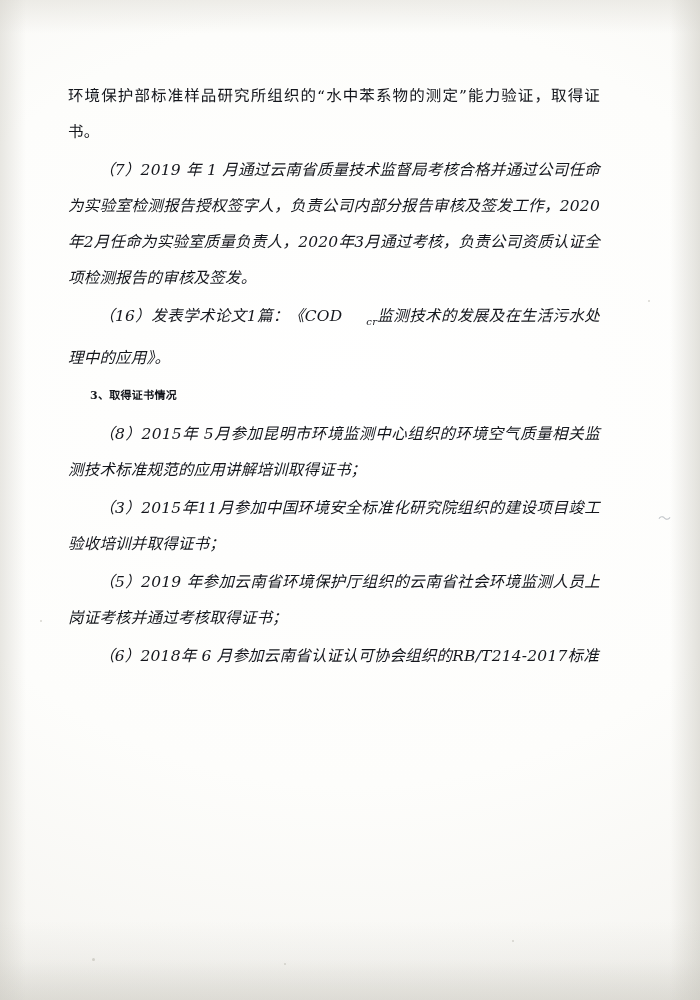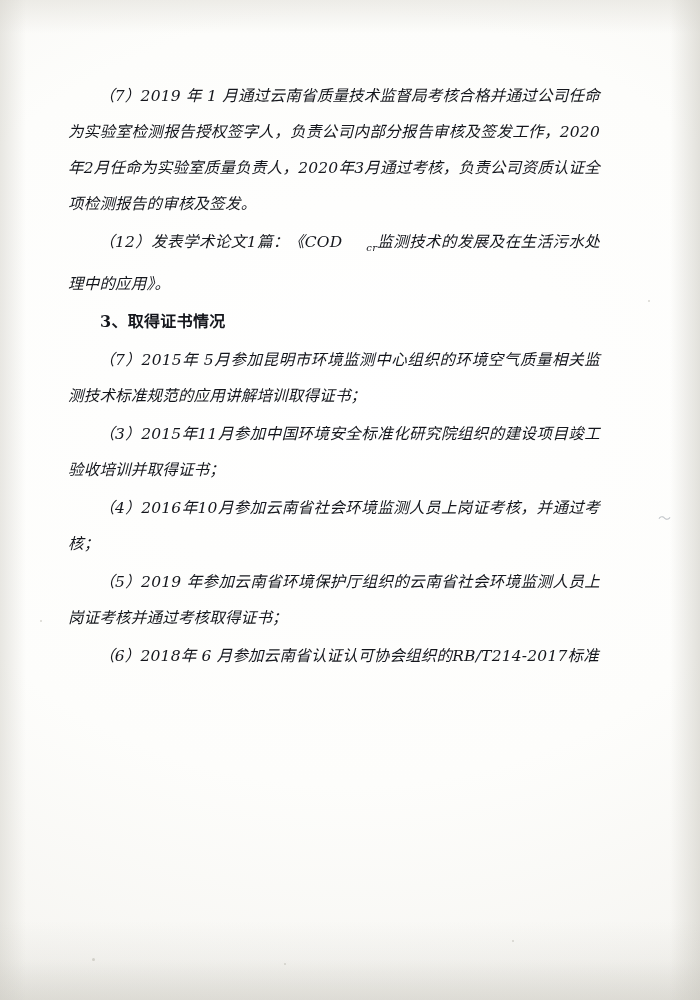--- a/index.html
+++ b/index.html
@@ -52,21 +52,21 @@
     color: #14161c;
   }
   p.indent {
     text-indent: 2em;
     font-style: italic;
   }
   p.heading {
     text-indent: 2em;
     font-weight: bold;
     margin: 0 0 2px 0;
-    font-size: 16px;
+    font-size: 11px;
     line-height: 36px;
     letter-spacing: 0.3px;
   }
   sub.sub {
     font-size: 10px;
     vertical-align: sub;
     margin-left: 24px;
   }
   
   .speck {
@@ -107,35 +107,35 @@
   <div class="speck" style="left:92px; top:958px; width:3px; height:3px;"></div>
   <div class="speck" style="left:284px; top:963px; width:2px; height:2px;"></div>
   <div class="speck" style="left:512px; top:940px; width:2px; height:2px;"></div>
   <div class="speck" style="left:648px; top:300px; width:2px; height:2px;"></div>
   <div class="speck" style="left:40px; top:620px; width:2px; height:2px;"></div>
 
   <div class="mark-right">〜</div>
 
   <div id="doc-body">
 
+    <p class="para">环境保护部标准样品研究所组织的“水中苯系物的测定”能力验证，取得证书。</p>
 
     <p class="para indent">（7）2019 年 1 月通过云南省质量技术监督局考核合格并通过公司任命为实验室检测报告授权签字人，负责公司内部分报告审核及签发工作，2020年2月任命为实验室质量负责人，2020年3月通过考核，负责公司资质认证全项检测报告的审核及签发。</p>
 
 
 
-    <p class="para indent"><span>（12）发表学术论文1篇：《COD</span><sub class="sub">cr</sub><span>监测技术的发展及在生活污水处理中的应用》。</span></p>
+    <p class="para indent"><span>（16）发表学术论文1篇：《COD</span><sub class="sub">cr</sub><span>监测技术的发展及在生活污水处理中的应用》。</span></p>
 
 
     <p class="heading">3、取得证书情况</p>
 
-    <p class="para indent">（7）2015年 5月参加昆明市环境监测中心组织的环境空气质量相关监测技术标准规范的应用讲解培训取得证书；</p>
+    <p class="para indent">（8）2015年 5月参加昆明市环境监测中心组织的环境空气质量相关监测技术标准规范的应用讲解培训取得证书；</p>
 
 
     <p class="para indent">（3）2015年11月参加中国环境安全标准化研究院组织的建设项目竣工验收培训并取得证书；</p>
 
-    <p class="para indent">（4）2016年10月参加云南省社会环境监测人员上岗证考核，并通过考核；</p>
 
     <p class="para indent">（5）2019 年参加云南省环境保护厅组织的云南省社会环境监测人员上岗证考核并通过考核取得证书；</p>
 
     <p class="para indent">（6）2018年 6 月参加云南省认证认可协会组织的RB/T214-2017标准</p>
 
   </div>
 </div>
 
 </body></html>

